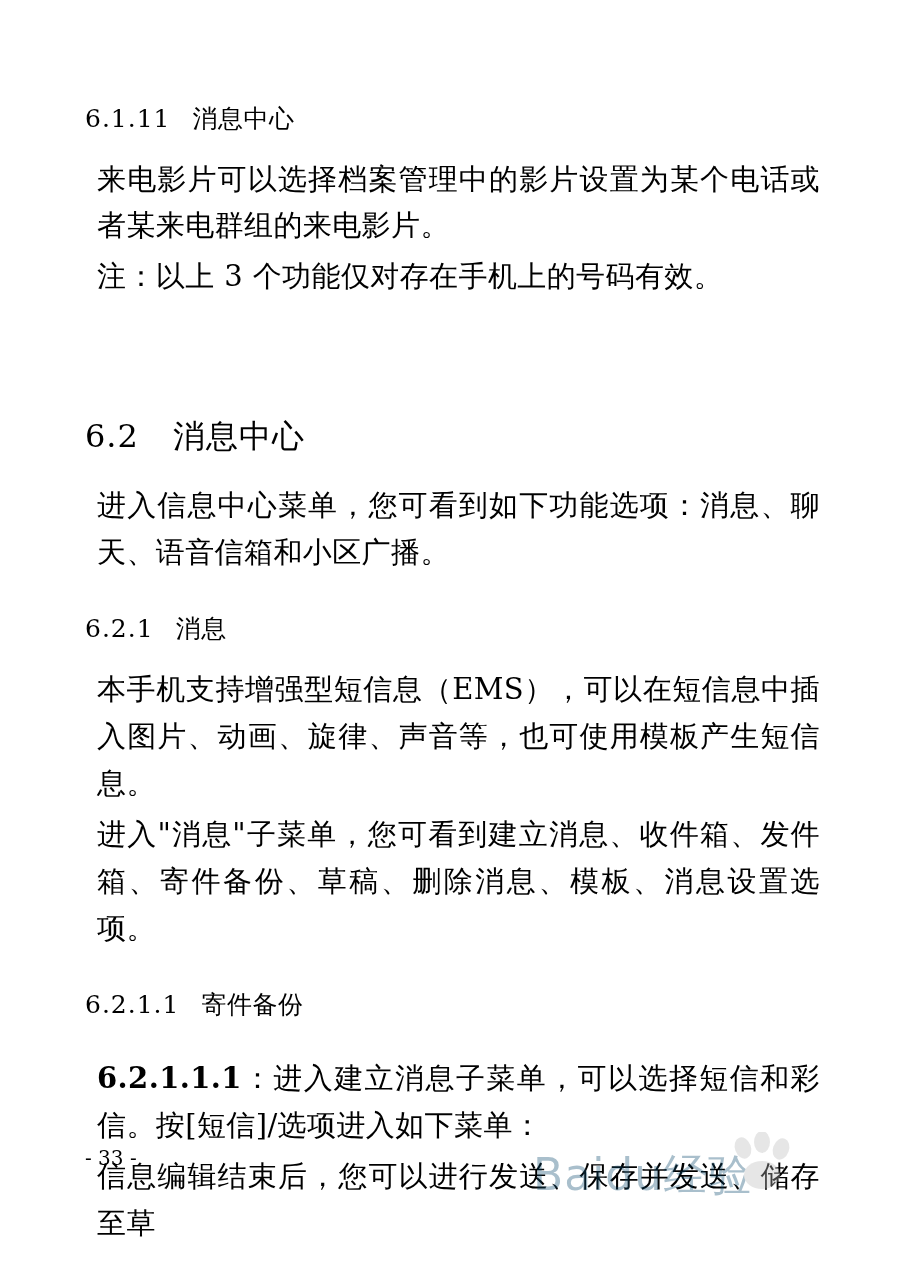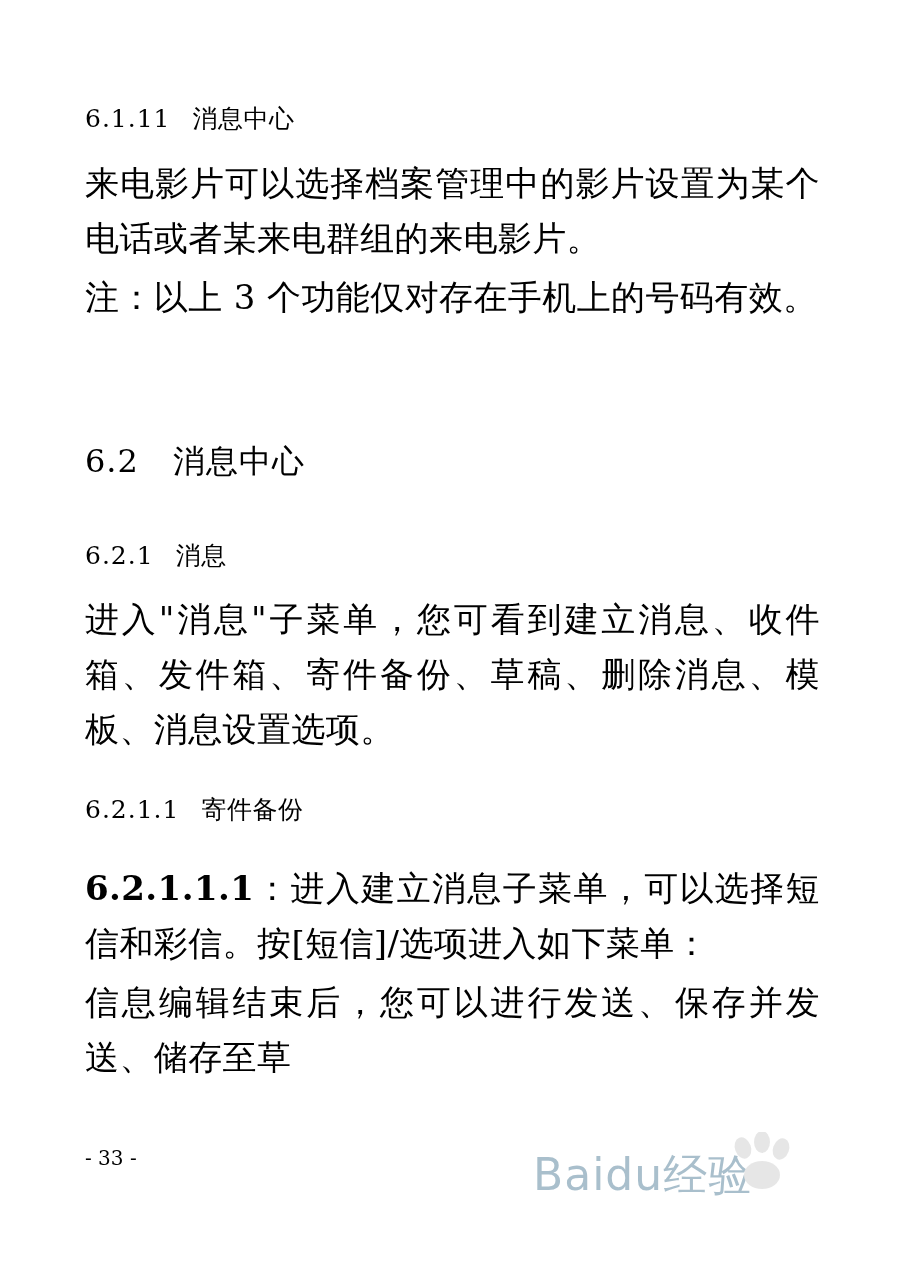--- a/index.html
+++ b/index.html
@@ -48,23 +48,23 @@
     line-height: 1.5;
     margin: 0 0 22px 0;
     font-weight: normal;
     letter-spacing: 1px;
   }
   .h2 .gap {
     display: inline-block;
     width: 34px;
   }
   p.body {
-    font-size: 34px;
+    font-size: 29px;
     line-height: 1.62;
-    margin: 0 0 4px 0;
+    margin: 0 0 4px 12px;
     text-align: justify;
     letter-spacing: 0.4px;
   }
   .block-gap-large { height: 108px; }
   .block-gap-mid { height: 30px; }
   .block-gap-small { height: 14px; }
   .bold { font-weight: bold; }
   .pagenum {
     position: absolute;
     left: 85px;
@@ -122,26 +122,28 @@
       <span class="num">6.1.11</span><span class="gap"></span><span>消息中心</span>
     </div>
     <p class="body">来电影片可以选择档案管理中的影片设置为某个电话或者某来电群组的来电影片。</p>
     <p class="body">注：以上 3 个功能仅对存在手机上的号码有效。</p>
 
     <div class="block-gap-large"></div>
 
     <div class="h2">
       <span class="num">6.2</span><span class="gap"></span><span>消息中心</span>
     </div>
+    <p class="body">进入信息中心菜单，您可看到如下功能选项：消息、聊天、语音信箱和小区广播。</p>
 
     <div class="block-gap-mid"></div>
 
     <div class="h3">
       <span class="num">6.2.1</span><span class="gap"></span><span>消息</span>
     </div>
+    <p class="body">本手机支持增强型短信息（EMS），可以在短信息中插入图片、动画、旋律、声音等，也可使用模板产生短信息。</p>
     <p class="body">进入"消息"子菜单，您可看到建立消息、收件箱、发件箱、寄件备份、草稿、删除消息、模板、消息设置选项。</p>
 
     <div class="block-gap-mid"></div>
 
     <div class="h3">
       <span class="num">6.2.1.1</span><span class="gap"></span><span>寄件备份</span>
     </div>
 
     <div class="block-gap-small"></div>
 

